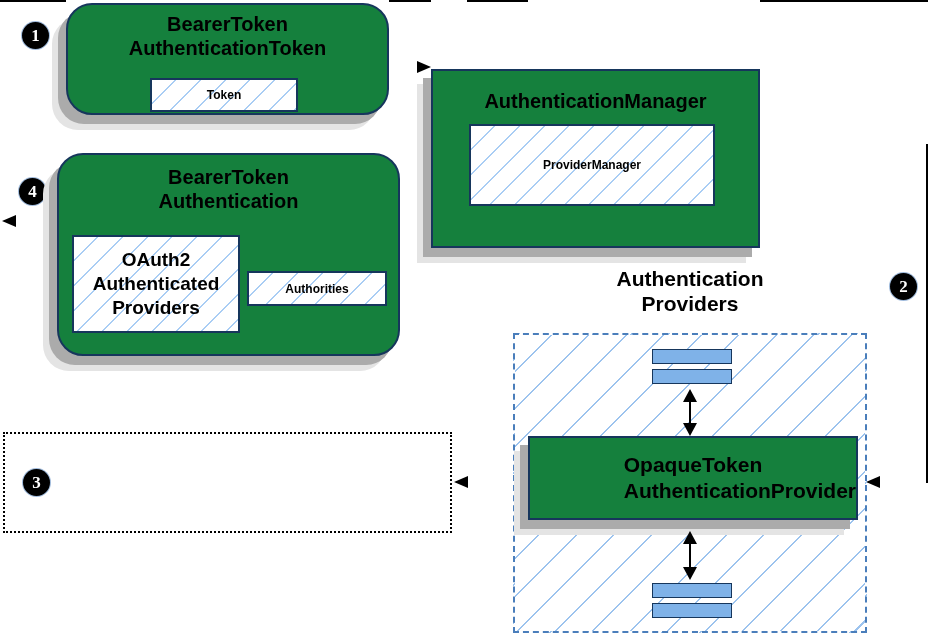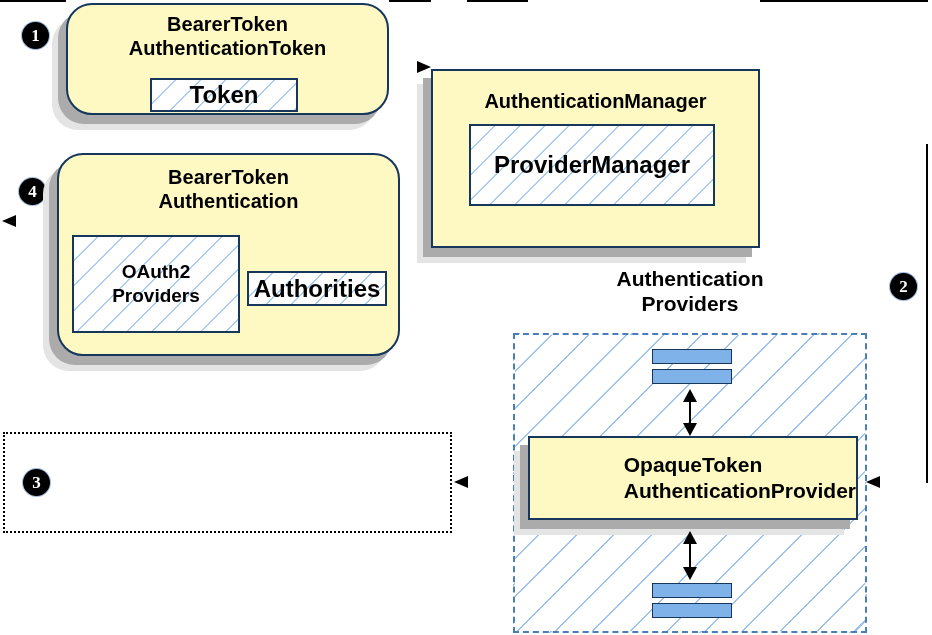--- a/index.html
+++ b/index.html
@@ -1,31 +1,31 @@
 <!DOCTYPE html>
 <html><head>
 <meta charset="utf-8">
 <style>
   html,body{margin:0;padding:0;background:#fff;}
   .canvas{
     position:relative;width:932px;height:635px;background:#ffffff;
     font-family:"Liberation Sans", sans-serif;color:#000;overflow:hidden;
   }
   .node{
-    position:absolute;background:#fef9c3;border:2px solid #16365c;
+    position:absolute;background:#15803d;border:2px solid #16365c;
     box-sizing:border-box;
   }
   .round{border-radius:26px;}
   .shadow{box-shadow:-8px 9px 0 0 #ababab, -14px 15px 0 0 #e4e4e4;}
   .title{font-weight:bold;text-align:center;font-size:20px;line-height:24px;}
   .hatch{
     position:absolute;box-sizing:border-box;border:2px solid #16365c;
     background:repeating-linear-gradient(135deg,#ffffff 0 16px,#a9cdf4 16px 17.5px);
     display:flex;align-items:center;justify-content:center;
-    font-weight:bold;font-size:24px;text-align:center;
+    font-weight:bold;font-size:12px;text-align:center;
   }
   .dashed-container{
     position:absolute;box-sizing:border-box;border:2px dashed #4a7ebb;
     background:repeating-linear-gradient(135deg,#ffffff 0 25px,#9cc3ee 25px 26.5px);
   }
   .dotted-container{
     position:absolute;box-sizing:border-box;border:2px dotted #000;background:#fff;
   }
   .bar{
     position:absolute;width:80px;height:15px;background:#7fb2e8;
@@ -91,20 +91,21 @@
     <span>4</span>
   </div>
 
   <div class="node round shadow" style="left:57px;top:153px;width:343px;height:203px;">
     <div class="title" style="margin-top:10px;">
       <span style="display:block;">BearerToken</span>
       <span style="display:block;">Authentication</span>
     </div>
     <div class="hatch" style="left:13px;top:80px;width:168px;height:98px;font-size:19px;line-height:24px;flex-direction:column;">
       <span style="display:block;">OAuth2</span>
+      <span style="display:block;">Authenticated</span>
       <span style="display:block;">Providers</span>
     </div>
     <div class="hatch" style="left:188px;top:116px;width:140px;height:35px;">
       <span>Authorities</span>
     </div>
   </div>
 
   <div class="label-free" style="left:565px;top:266px;width:250px;font-size:21px;line-height:25px;">
     <span style="display:block;">Authentication</span>
     <span style="display:block;">Providers</span>

